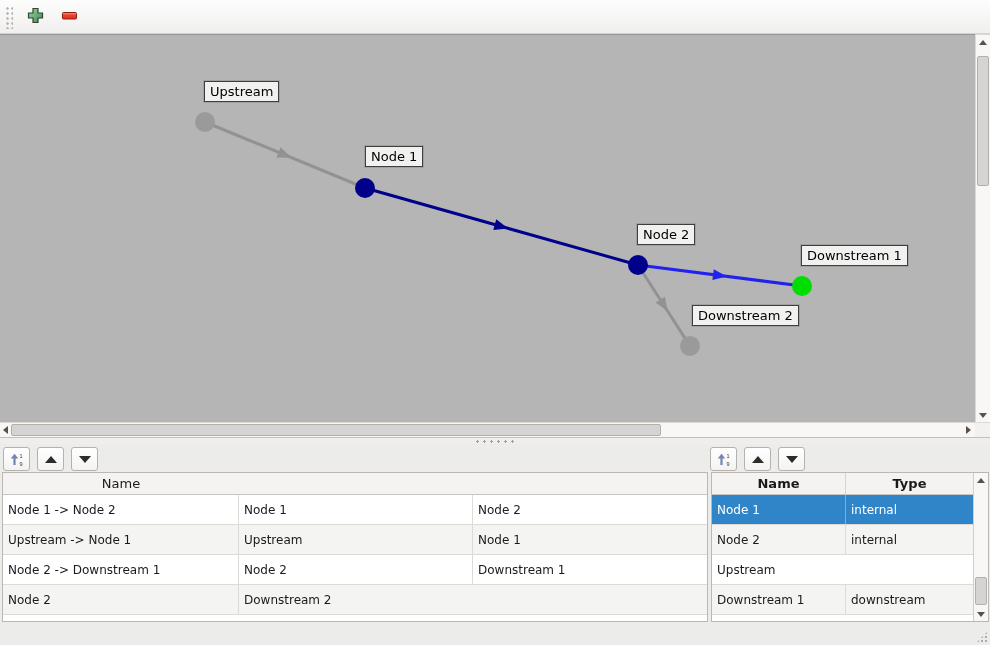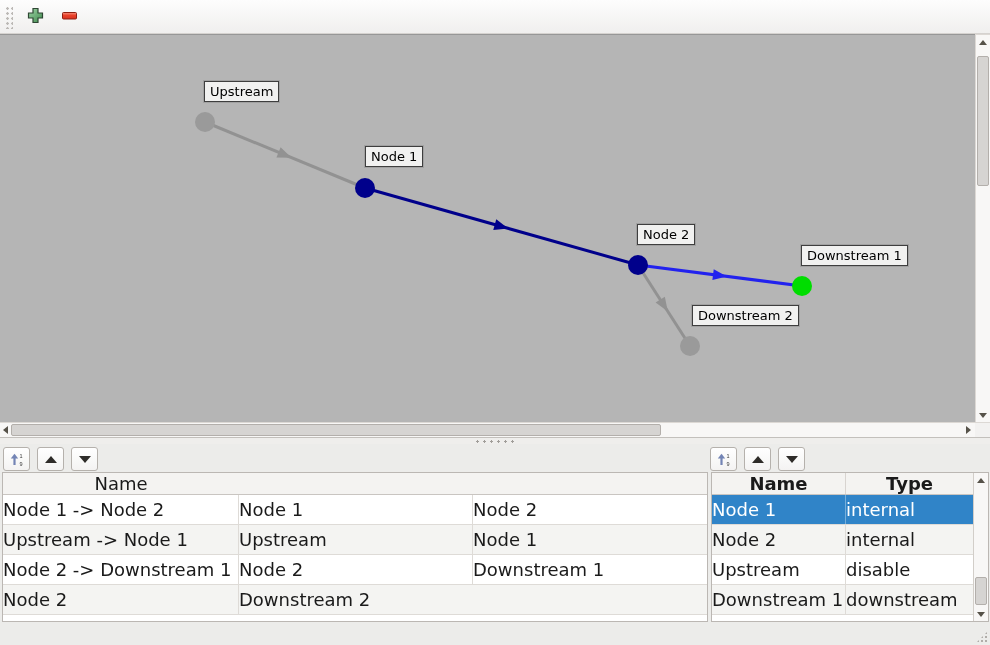--- a/index.html
+++ b/index.html
@@ -60,27 +60,27 @@
   .mini-btn .tri-down{border-top:7px solid #2e2c29;}
   
   .etable{position:absolute;left:2px;top:28px;width:704px;background:#fff;
     border:1px solid #bbb7b3;box-sizing:content-box;}
   .ntable-wrap{position:absolute;left:711px;top:28px;width:276px;background:#fff;
     border:1px solid #bbb7b3;display:flex;}
   .ntable{width:261px;}
   .hrow{display:grid;height:21px;background:#f4f3f1;border-bottom:1px solid #c9c5c1;}
   .etable .hrow,.etable .trow{grid-template-columns:236px 234px 234px;}
   .ntable .hrow,.ntable .trow{grid-template-columns:134px 127px;}
-  .hcell{display:flex;align-items:center;justify-content:center;font-size:18px;
+  .hcell{display:flex;align-items:center;justify-content:center;font-size:13px;
     border-right:1px solid #d8d4d0;box-sizing:border-box;overflow:hidden;}
   .hcell:last-child{border-right:none;}
   .ntable .hcell{font-weight:bold;}
   .trow{display:grid;height:30px;background:#ffffff;border-bottom:1px solid #dedbd7;box-sizing:border-box;}
   .trow.alt{background:#f4f4f2;}
-  .tcell{display:flex;align-items:center;font-size:18px;
+  .tcell{display:flex;align-items:center;padding-left:5px;font-size:12px;
     border-right:1px solid #dedbd7;box-sizing:border-box;overflow:hidden;white-space:nowrap;}
   .tcell:last-child{border-right:none;}
   .trow.selected .tcell{color:#ffffff;border-right-color:rgba(255,255,255,.35);}
   .filler{height:6px;background:#fff;}
   
   .nscroll{width:15px;background:#f8f7f6;border-left:1px solid #d2cec9;box-sizing:border-box;
     display:flex;flex-direction:column;}
   .nscroll .sb-btn{height:14px;}
   .nscroll .sb-thumb{left:1px;right:1px;bottom:2px;height:28px;}
   
@@ -246,21 +246,20 @@
       <div class="trow selected" style="background: rgb(48, 132, 200);">
         <div class="tcell">Node 1</div>
         <div class="tcell">internal</div>
       </div>
       <div class="trow alt">
         <div class="tcell">Node 2</div>
         <div class="tcell">internal</div>
       </div>
       <div class="trow">
         <div class="tcell">Upstream</div>
-        <div class="tcell">disable</div>
       </div>
       <div class="trow alt">
         <div class="tcell">Downstream 1</div>
         <div class="tcell">downstream</div>
       </div>
       <div class="filler"></div>
     </div>
     <div class="nscroll">
       <div class="sb-btn">
           <span class="tri-up"></span>

